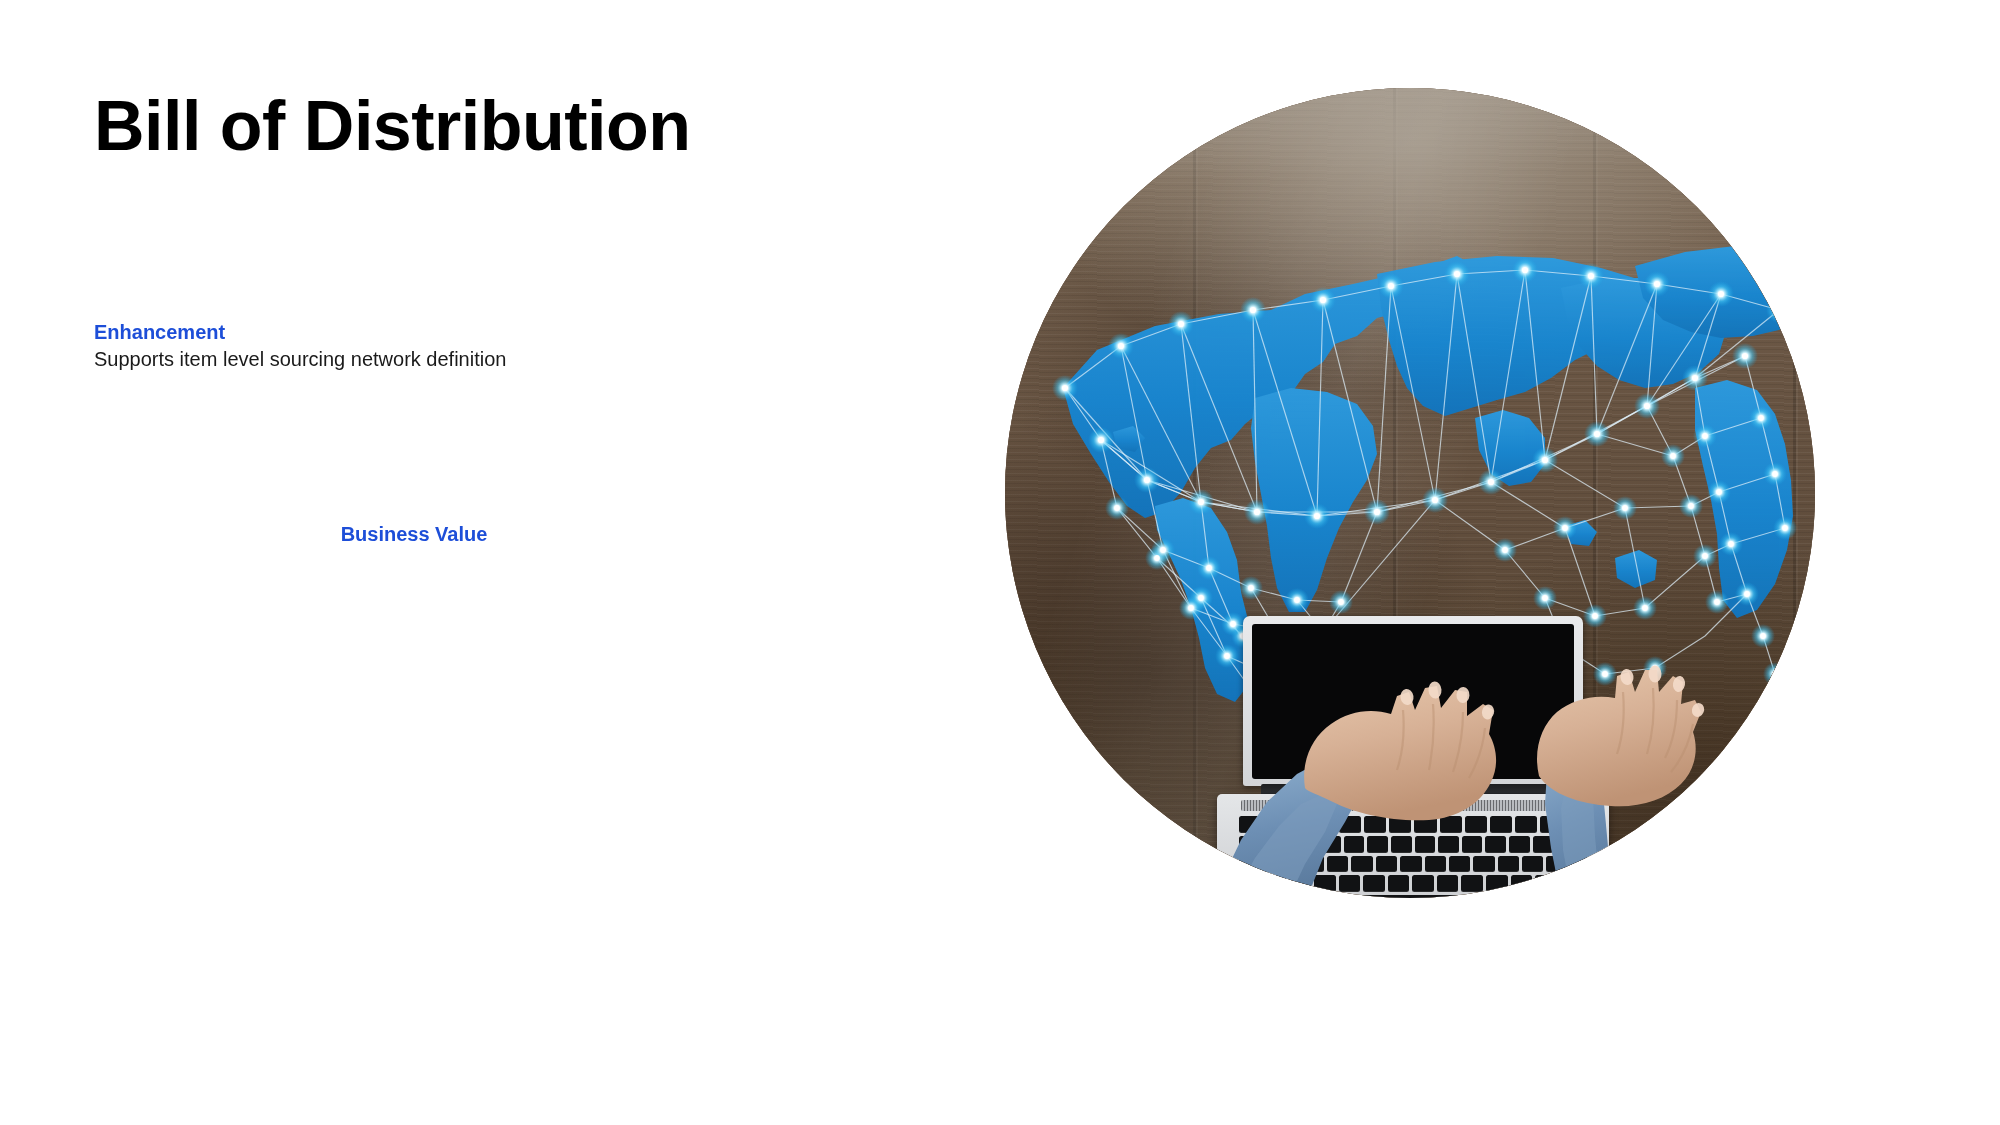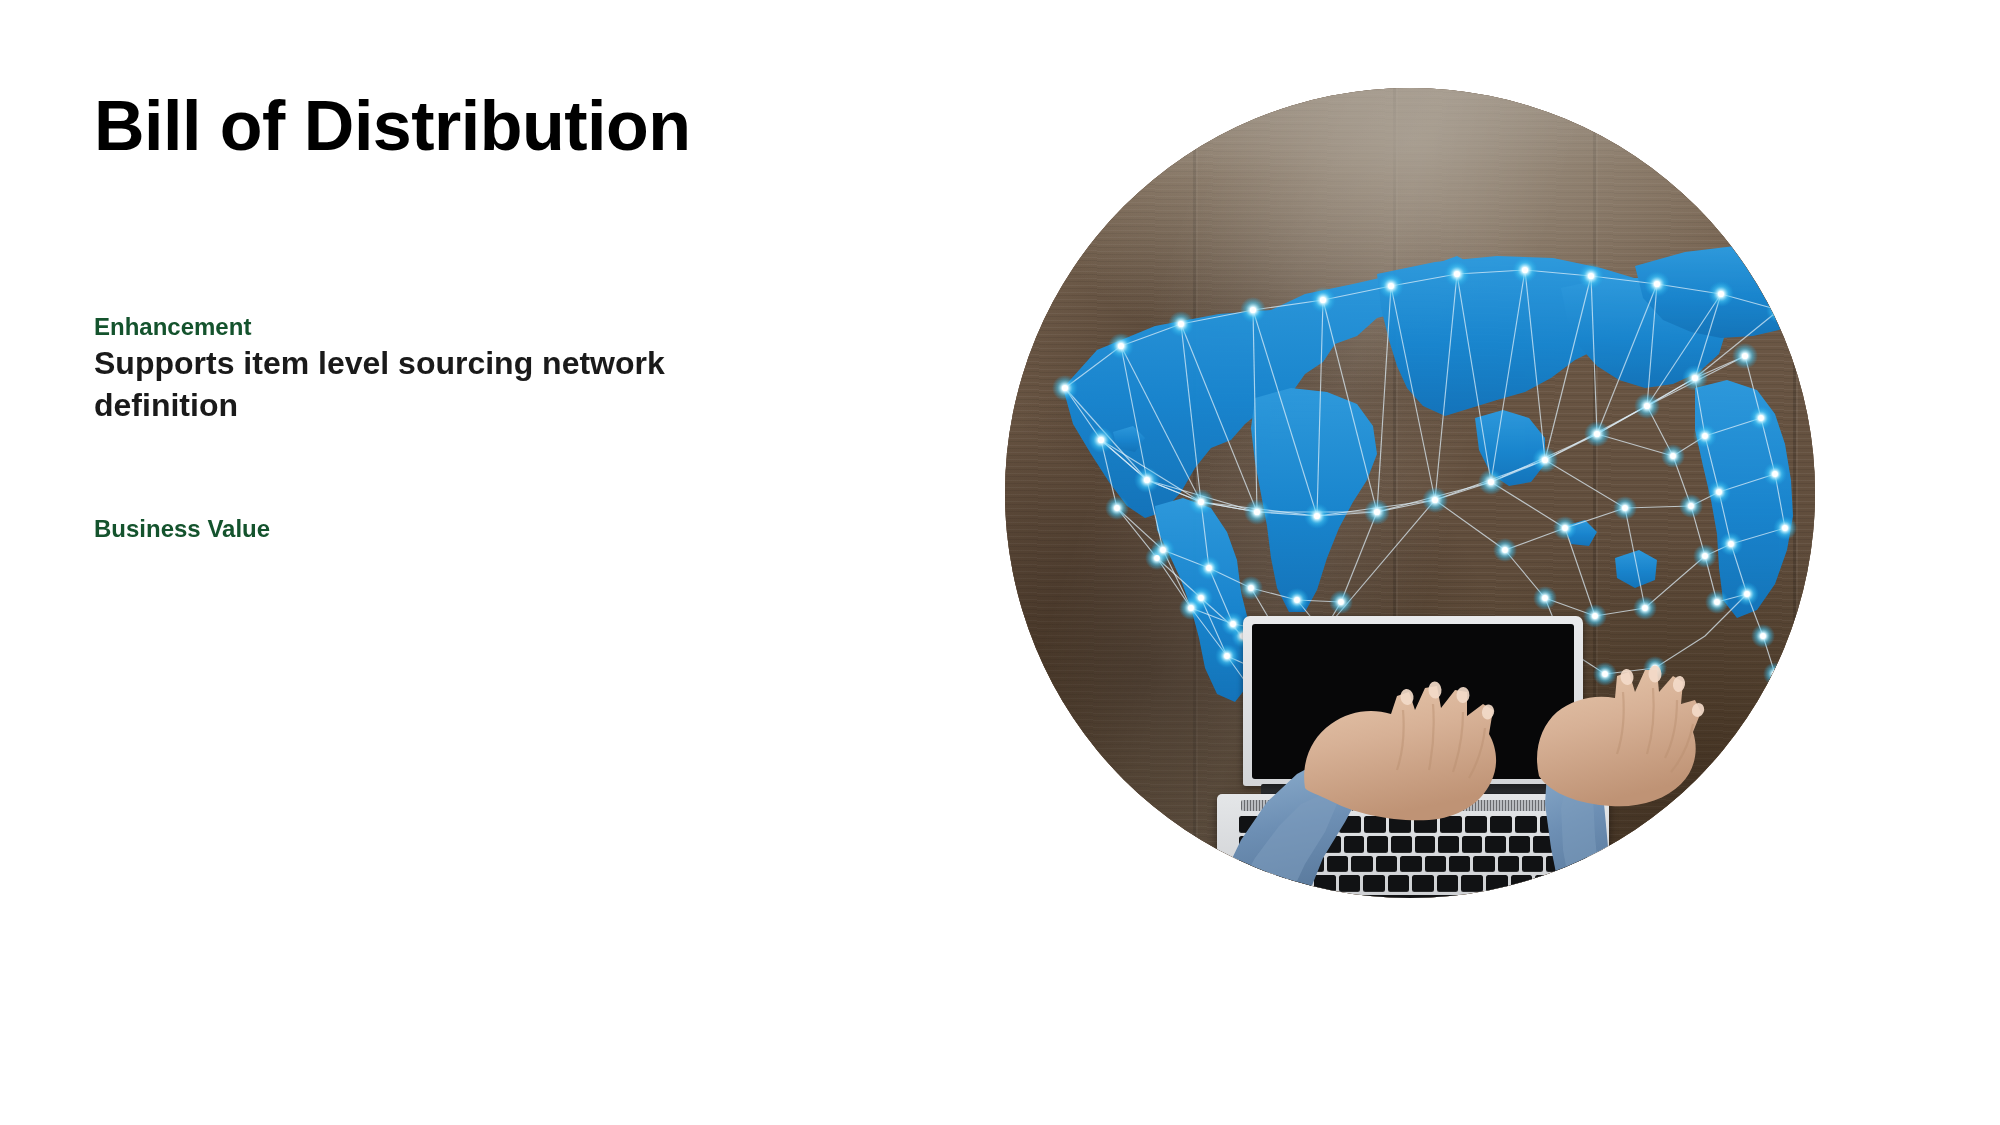--- a/index.html
+++ b/index.html
@@ -29,32 +29,32 @@
     line-height: 1.1;
     white-space: nowrap;
   }
 
   .text-block {
     position: absolute;
     left: 94px;
     width: 640px;
   }
   .block-enhancement { top: 308px; }
-  .block-business    { top: 510px; }
+  .block-business    { top: 510px; text-align: center; }
 
   .block-heading {
-    font-size: 24px;
+    font-size: 20px;
     font-weight: bold;
-    color: #14532d;
+    color: #1d4ed8;
     line-height: 1.22;
-    margin: 4px 0 2px 0;
+    margin: 12px 0 2px 0;
   }
   .block-body {
-    font-size: 32px;
-    font-weight: bold;
+    font-size: 20px;
+    font-weight: normal;
     color: #1A1A1A;
     line-height: 1.30;
     margin: 0;
     max-width: 580px;
   }
 
   
   .photo-circle {
     position: absolute;
     left: 1005px;

